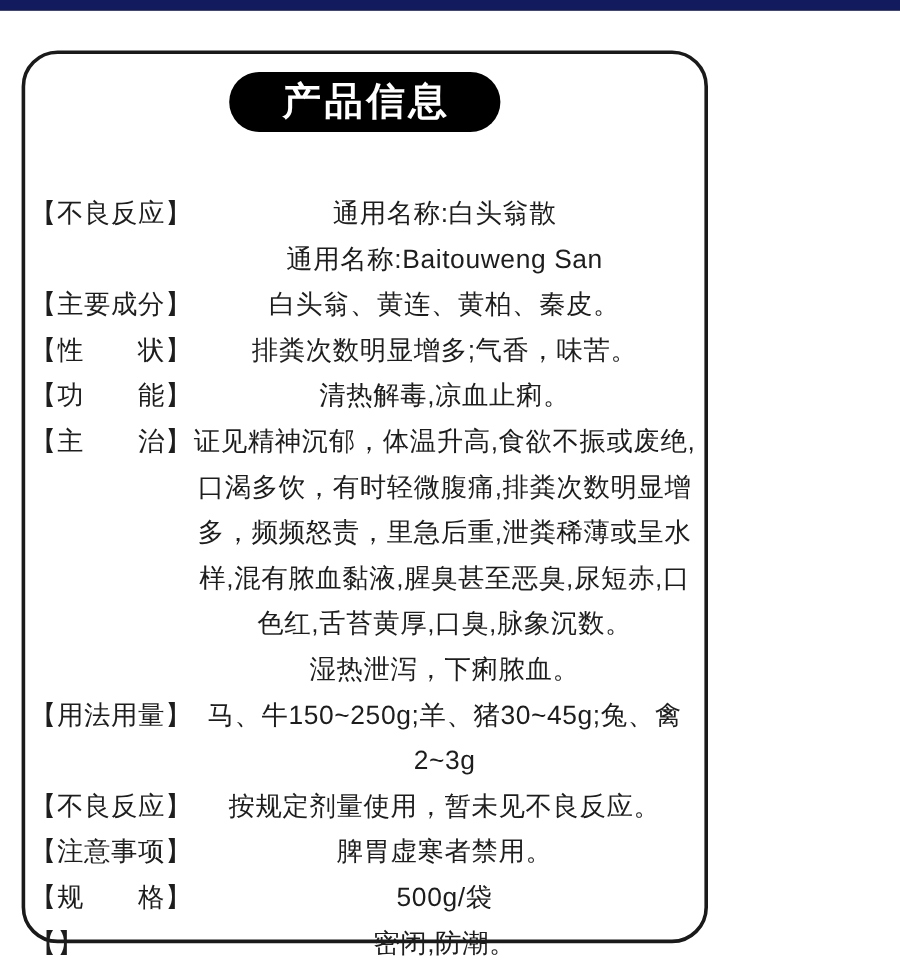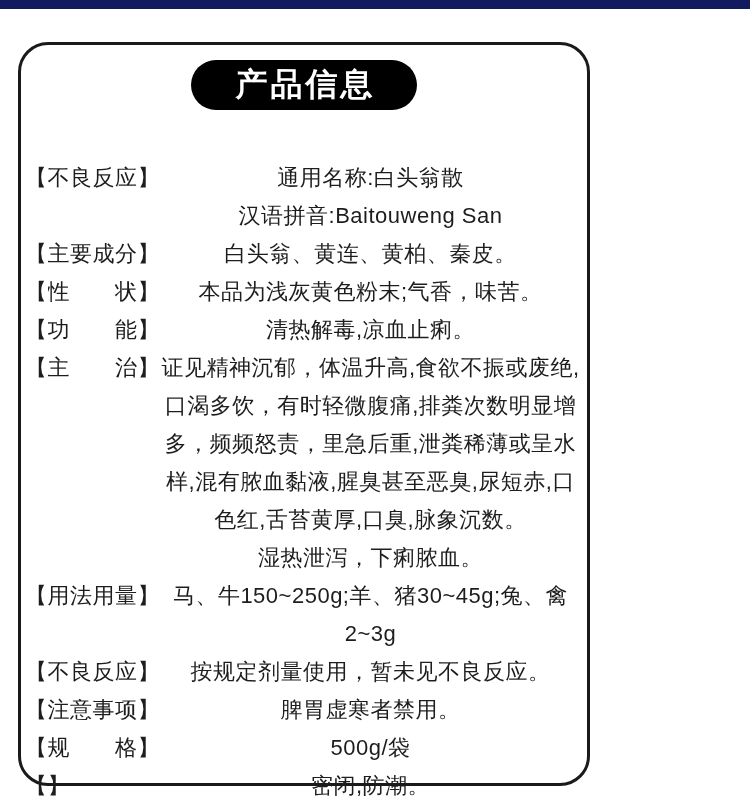--- a/index.html
+++ b/index.html
@@ -88,21 +88,21 @@
   <div class="rows">
 
     <div class="row">
       <span class="label">
           <span class="br">【</span>
           <span class="label-text">不良反应</span>
           <span class="br">】</span>
         </span>
       <span class="content">
         <span class="line">通用名称:白头翁散</span>
-        <span class="line">汉语拼音:Baitouweng San</span>
+        <span class="line">通用名称:Baitouweng San</span>
       </span>
     </div>
 
     <div class="row">
       <span class="label">
           <span class="br">【</span>
           <span class="label-text">主要成分</span>
           <span class="br">】</span>
         </span>
       <span class="content">
@@ -110,21 +110,21 @@
       </span>
     </div>
 
     <div class="row">
       <span class="label">
           <span class="br">【</span>
           <span class="label-text">性 状</span>
           <span class="br">】</span>
         </span>
       <span class="content">
-        <span class="line">本品为浅灰黄色粉末;气香，味苦。</span>
+        <span class="line">排粪次数明显增多;气香，味苦。</span>
       </span>
     </div>
 
     <div class="row">
       <span class="label">
           <span class="br">【</span>
           <span class="label-text">功 能</span>
           <span class="br">】</span>
         </span>
       <span class="content">

